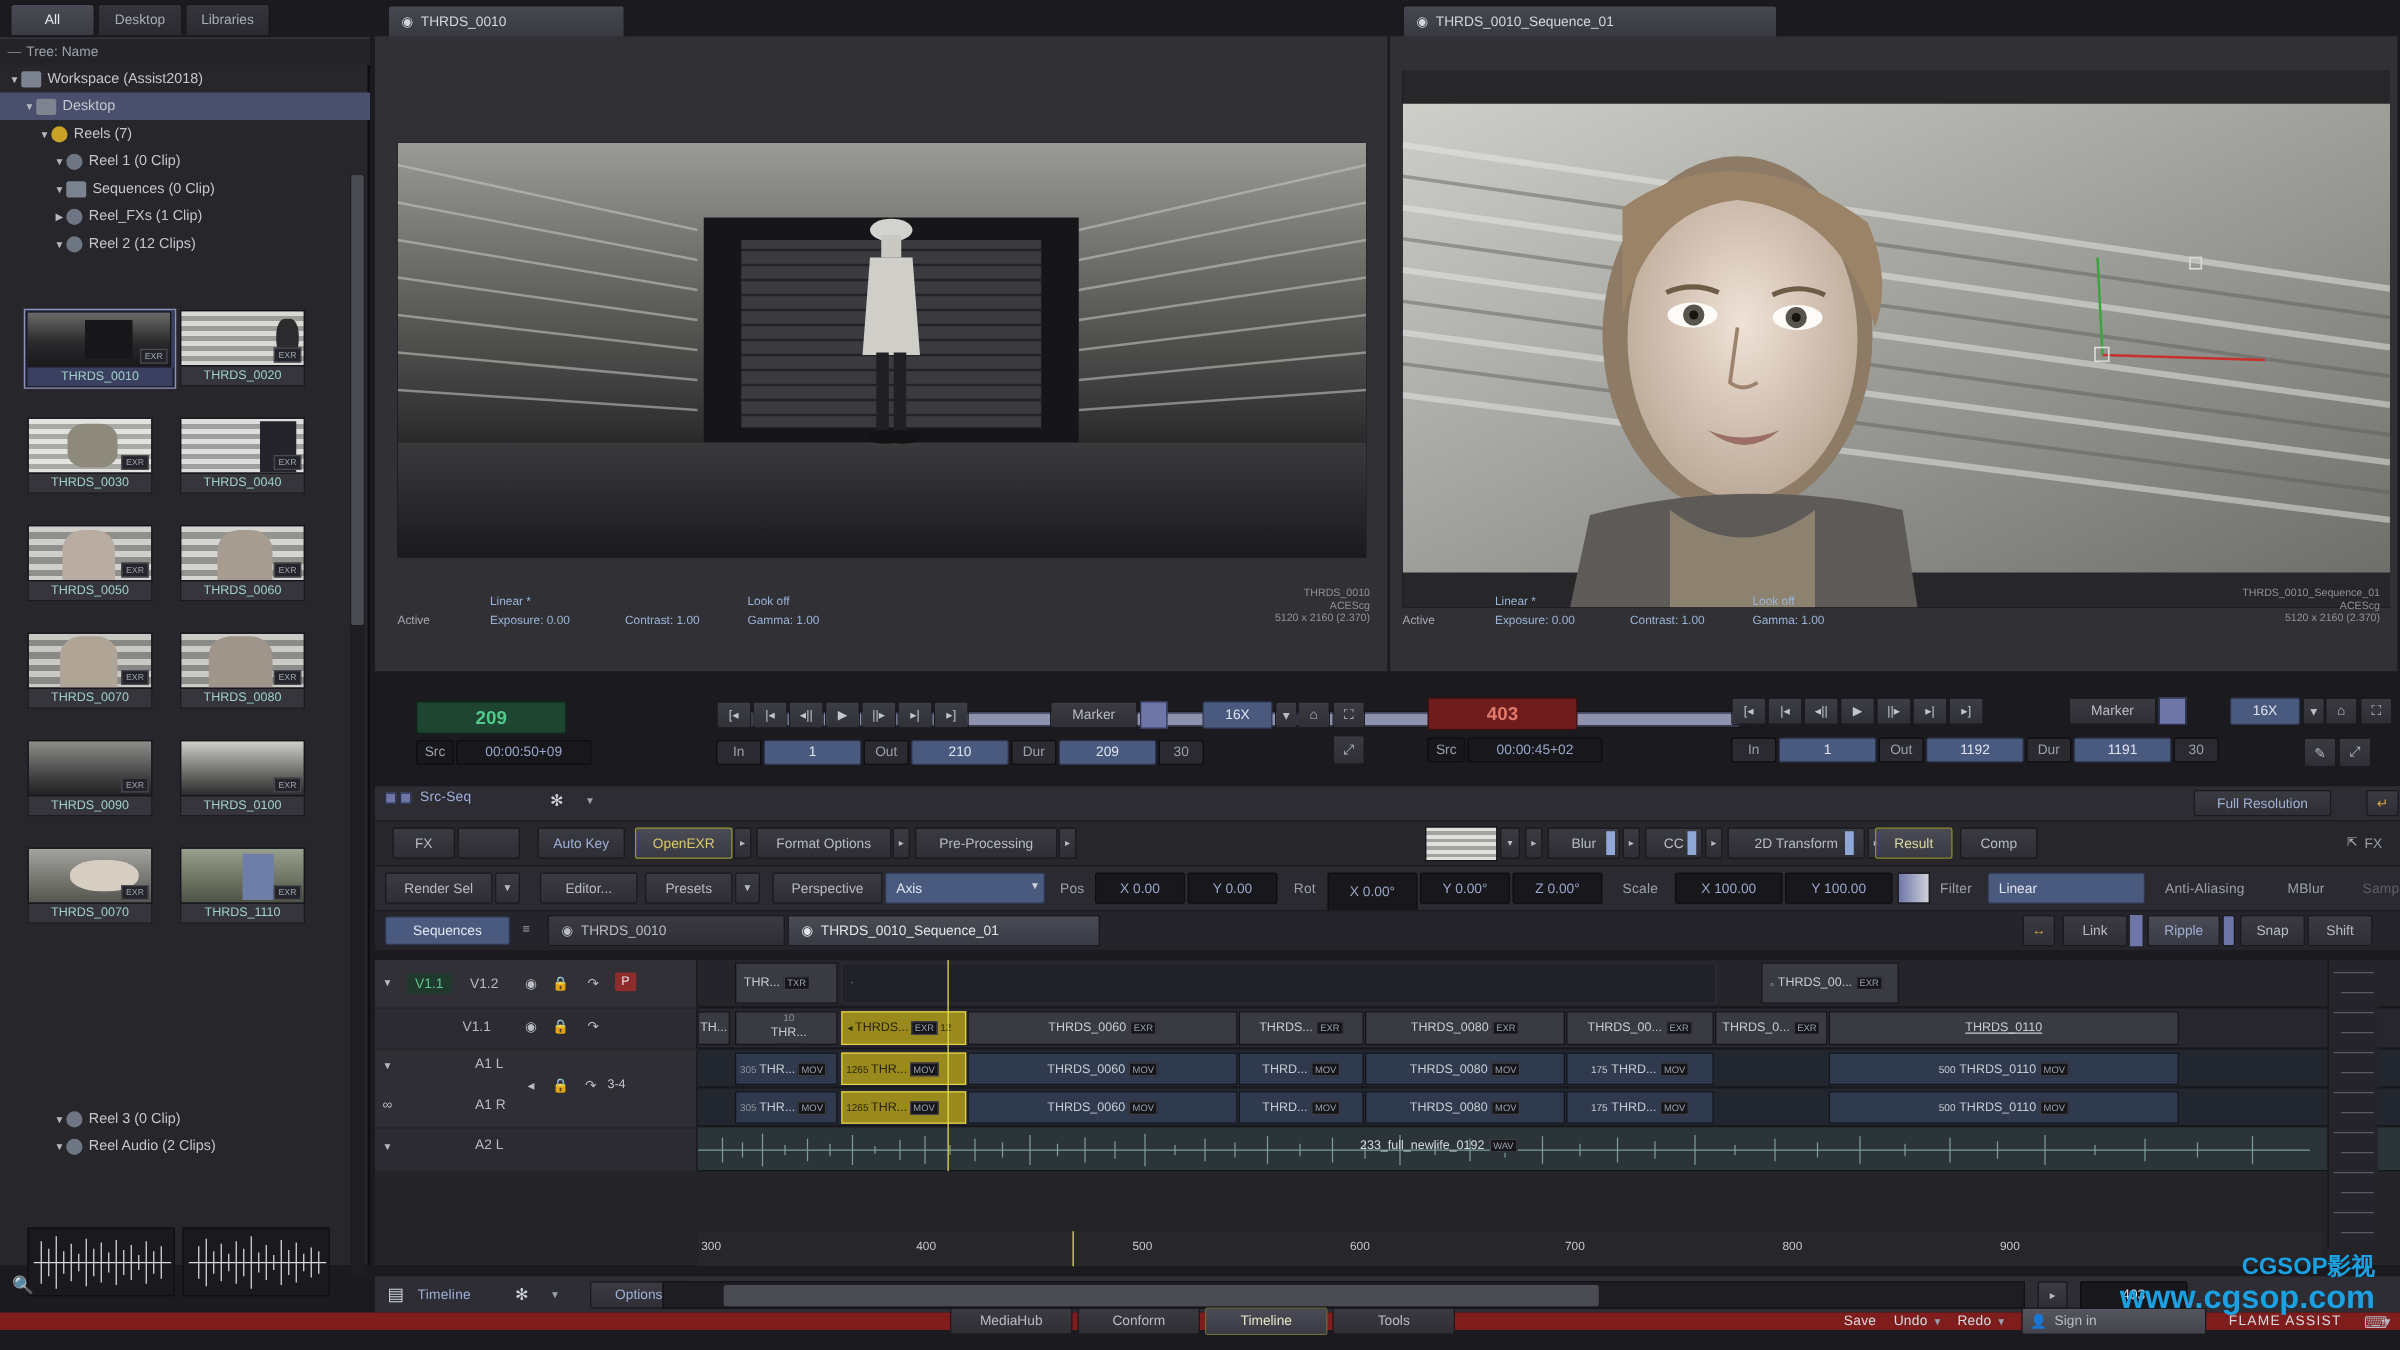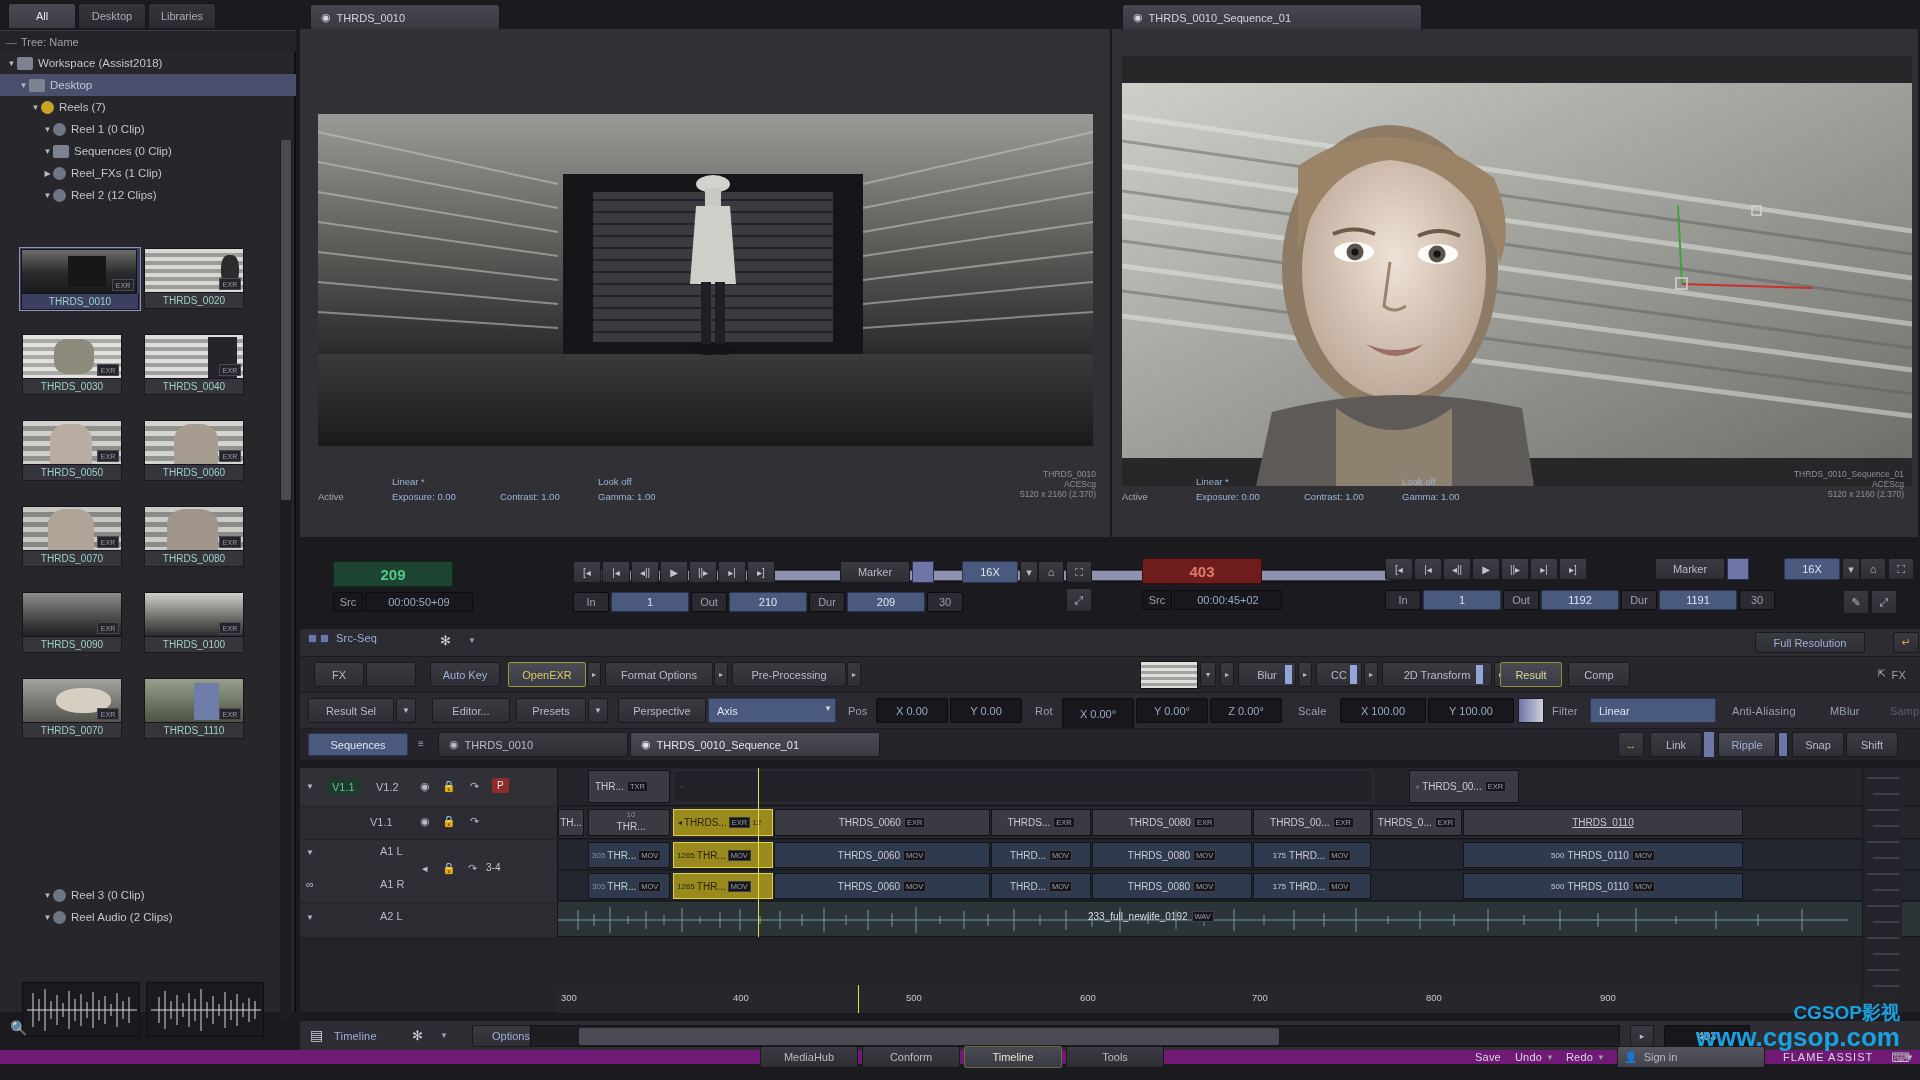--- a/index.html
+++ b/index.html
@@ -100,21 +100,21 @@
   .tl-v { background:#3a3a42; }
   .tl-a { background:#2f3a4e; }
   .tl-sel { background:#9a8a1d; border:1px solid #e0cf4a; color:#2a2608; }
   .tl-tag { background:#15151a; border:1px solid #3e3e46; font-size:7.5px;
             padding:0 2px; color:#9aa0ac; }
   .ruler { position:absolute; background:#26262b; font-size:9.5px; color:#c6c9d0;text-align:center; }
   .playhead { position:absolute; width:1px; background:#e8e04a; }
 
   
   #botbar { position:absolute; left:0; top:1050px; width:1920px; height:14px;
-            background:#701a75; display:flex; align-items:center; }
+            background:#7f1d1d; display:flex; align-items:center; }
   #botbar .mtab { width:98px; height:22px; margin-right:4px; }
 
   .wm { position:absolute; font-weight:bold; color:#1ba1e2; }
 </style>
 </head>
 <body>
 
 <div id="app">
 
   <div id="toptabs">
@@ -579,21 +579,21 @@
     <div class="btn" style="position:absolute;left:1082px;top:5px;width:110px;height:25px;">2D Transform</div>
     <div class="abs" style="left:1176px;top:8px;width:7px;height:19px;background:#8fa8d8;"></div>
     <div class="btn" style="position:absolute;left:1194px;top:5px;width:14px;height:25px;font-size:8px;">▸</div>
     <div class="btn sel" style="position:absolute;left:1200px;top:5px;width:62px;height:25px;border:1px solid #8e8e32;color:#d9d9a0;">Result</div>
     <div class="btn" style="position:absolute;left:1268px;top:5px;width:62px;height:25px;">Comp</div>
     <div class="abs txt" style="right:14px;top:12px;color:#9aa0ac;">FX</div>
     <div class="abs" style="right:34px;top:11px;font-size:10px;">⇱</div>
   </div>
 
   <div class="bar" style="left:300px;top:692px;width:1620px;height:36px;background:#2a2a30;">
-    <div class="btn" style="position:absolute;left:8px;top:5px;width:86px;height:25px;">Result Sel</div>
+    <div class="btn" style="position:absolute;left:8px;top:5px;width:86px;height:25px;">Render Sel</div>
     <div class="btn" style="position:absolute;left:96px;top:5px;width:20px;height:25px;font-size:8px;">▼</div>
     <div class="btn" style="position:absolute;left:132px;top:5px;width:78px;height:25px;">Editor...</div>
     <div class="btn" style="position:absolute;left:216px;top:5px;width:70px;height:25px;">Presets</div>
     <div class="btn" style="position:absolute;left:288px;top:5px;width:20px;height:25px;font-size:8px;">▼</div>
     <div class="btn" style="position:absolute;left:318px;top:5px;width:88px;height:25px;">Perspective</div>
     <div class="fld bluefld" style="position:absolute;left:408px;top:5px;width:128px;height:25px;justify-content:flex-start;padding-left:8px;">Axis</div>
     <div class="abs" style="left:524px;top:11px;font-size:8px;color:#cfd2d9;">▼</div>
     <div class="abs txt" style="left:548px;top:12px;color:#9aa0ac;">Pos</div>
     <div class="fld" style="position:absolute;left:576px;top:5px;width:72px;height:25px;">X 0.00</div>
     <div class="fld" style="position:absolute;left:650px;top:5px;width:72px;height:25px;">Y 0.00</div>

